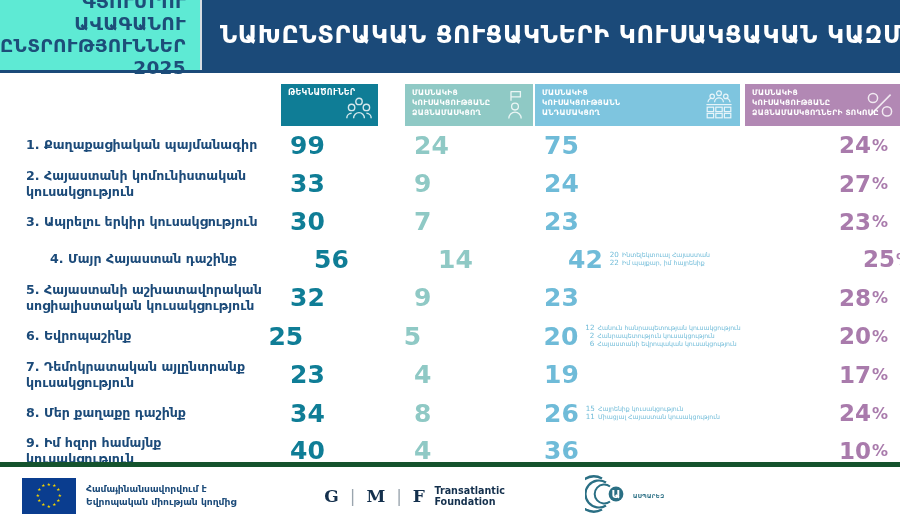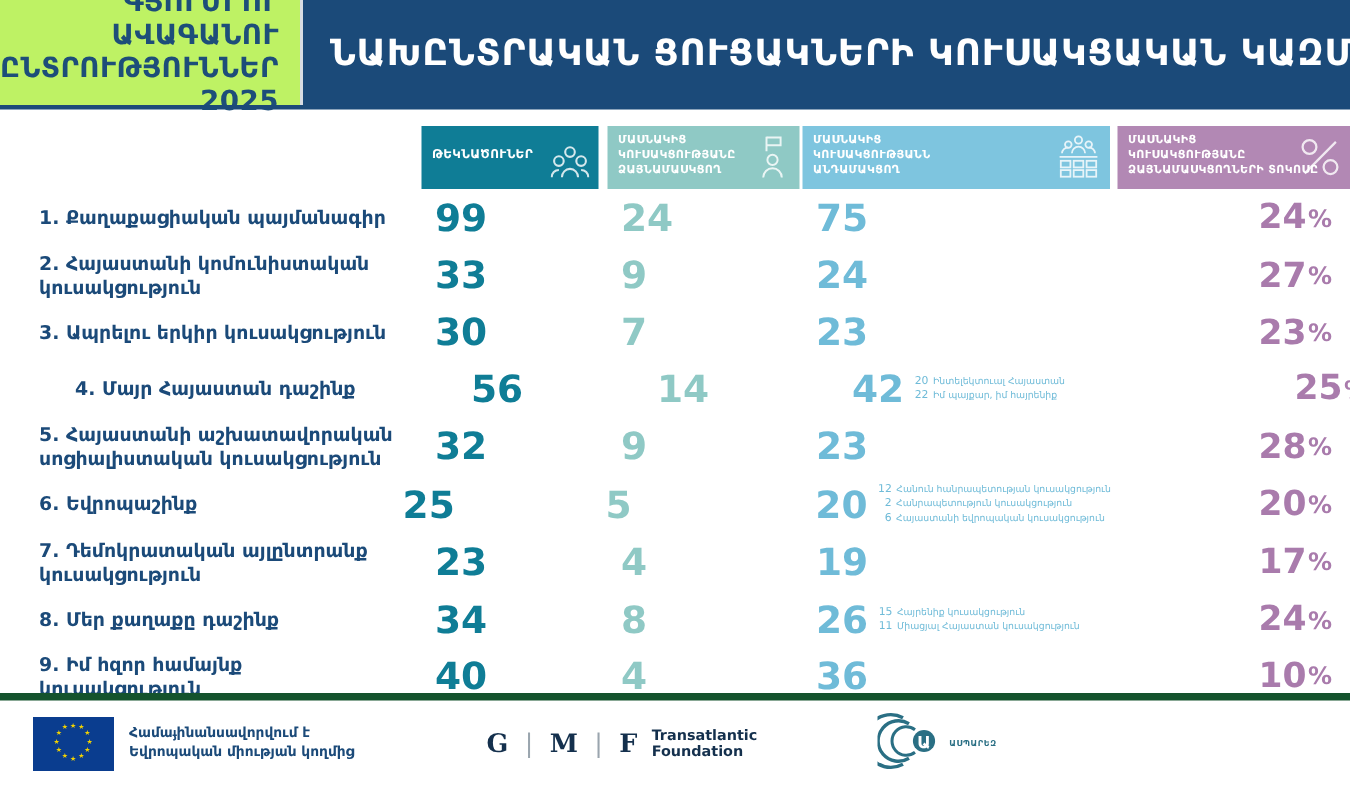--- a/index.html
+++ b/index.html
@@ -16,21 +16,21 @@
   }
 
   
   .header {
     position: absolute; left: 0; top: 0;
     width: 900px; height: 70px;
     display: flex;
   }
   .header-left {
     width: 281px; height: 70px;
-    background: #bef264;
+    background: #5eead4;
     display: flex; align-items: center; justify-content: flex-end;
     box-sizing: border-box;
     padding-right: 14px;
   }
   .header-left-text {
     color: #1d4e79;
     font-size: 18.5px;
     line-height: 22px;
     font-weight: bold;
     letter-spacing: 0.3px;
@@ -82,22 +82,22 @@
     font-weight: bold;
     letter-spacing: 0.25px;
     text-transform: uppercase;
     white-space: pre-line;
   }
   .colhead .ch-icon {
     position: absolute;
     right: 6px; bottom: 3px;
     opacity: 0.82;
   }
-  #colhead-1 { left: 281px; width: 118px; background: #0f7d96;
-               display: flex; align-items: center; padding-bottom: 8px; }
+  #colhead-1 { left: 281px; width: 97px; background: #0f7d96;
+               display: flex; align-items: flex-start; padding-bottom: 8px; }
   #colhead-1 .ch-text { font-size: 8px; }
   #colhead-2 { left: 405px; width: 128px; background: #8fc9c5; }
   #colhead-3 { left: 535px; width: 205px; background: #7ec5df; }
   #colhead-4 { left: 745px; width: 155px; background: #b288b4; }
 
   
   .rows { position: absolute; left: 0; top: 126px; width: 900px; }
   .row {
     position: relative;
     width: 900px;

